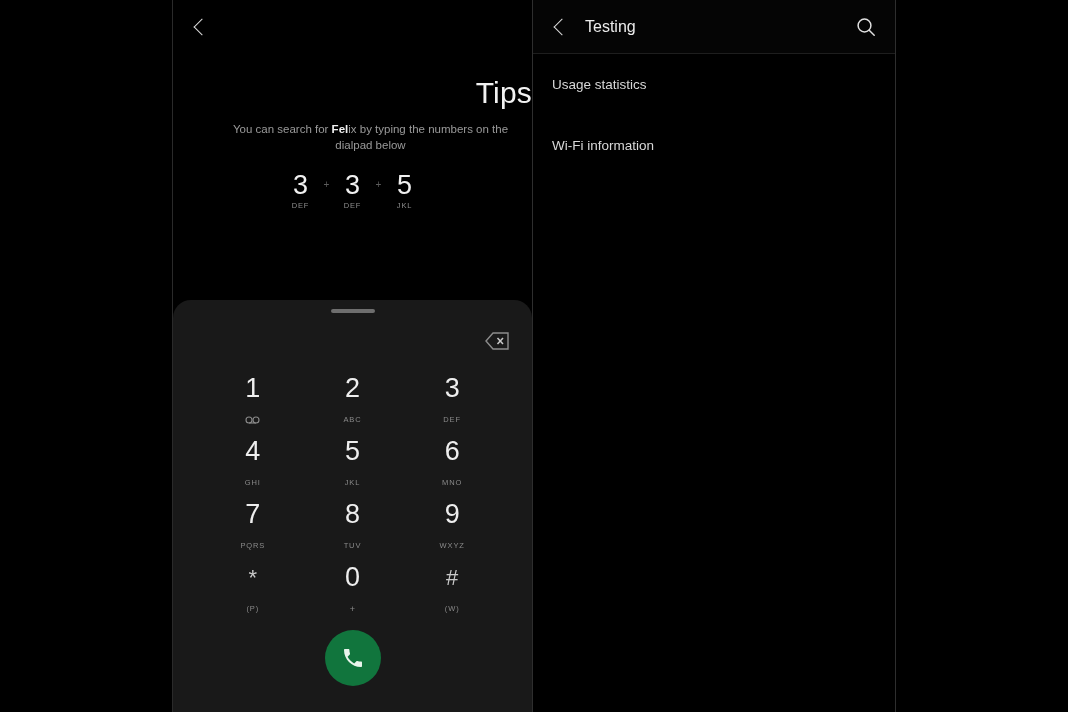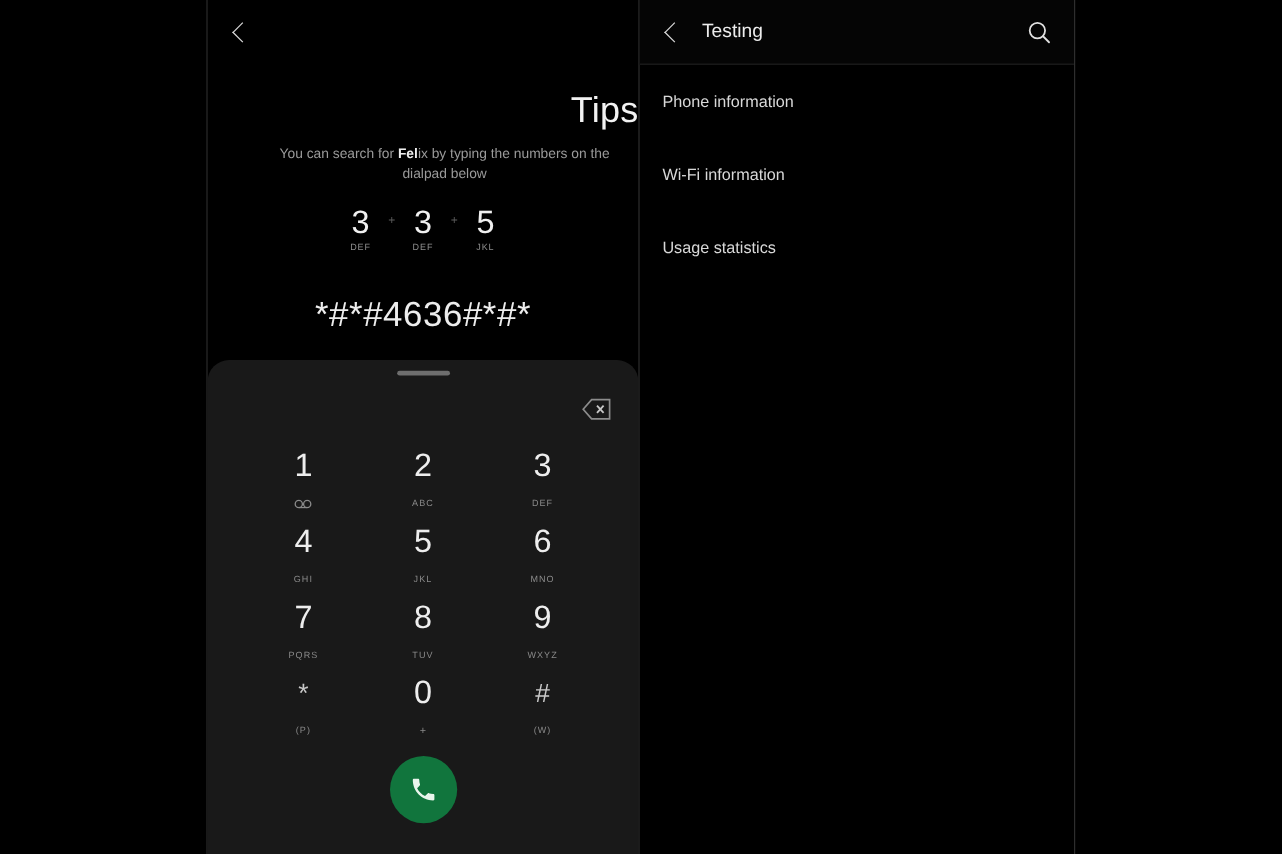--- a/index.html
+++ b/index.html
@@ -327,21 +327,20 @@
         <span class="num">3</span>
         <span class="letters">DEF</span>
       </div>
       <div class="hint-plus">+</div>
       <div class="hint-key">
         <span class="num">5</span>
         <span class="letters">JKL</span>
       </div>
     </div>
 
-    <div id="code-string">*#*#4636#*#*</div>
 
     <div id="dialpad-sheet">
 
       <div id="drag-handle"></div>
 
       <div id="backspace-btn">
         <svg width="26" height="20" viewBox="0 0 26 20">
           <path d="M9 2 L24 2 L24 18 L9 18 L2 10 Z" fill="none" stroke="#8c8c8c" stroke-width="1.4"></path>
           <line x1="13.5" y1="7" x2="19" y2="13" stroke="#c8c8c8" stroke-width="1.5"></line>
           <line x1="19" y1="7" x2="13.5" y2="13" stroke="#c8c8c8" stroke-width="1.5"></line>
@@ -437,25 +436,22 @@
       <div id="search-btn">
         <svg width="22" height="22" viewBox="0 0 22 22">
           <circle cx="9.5" cy="9.5" r="6.4" fill="none" stroke="#e0e0e0" stroke-width="1.5"></circle>
           <line x1="14.2" y1="14.2" x2="19.2" y2="19.2" stroke="#e0e0e0" stroke-width="1.5" stroke-linecap="round"></line>
         </svg>
       </div>
     </div>
 
     <div id="settings-list">
       <div class="list-item">
-        <span>Phone information</span>
+        <span>Usage statistics</span>
       </div>
       <div class="list-item">
         <span>Wi-Fi information</span>
       </div>
-      <div class="list-item">
-        <span>Usage statistics</span>
-      </div>
     </div>
 
   </div>
 
 </div>
 
 </body></html>

